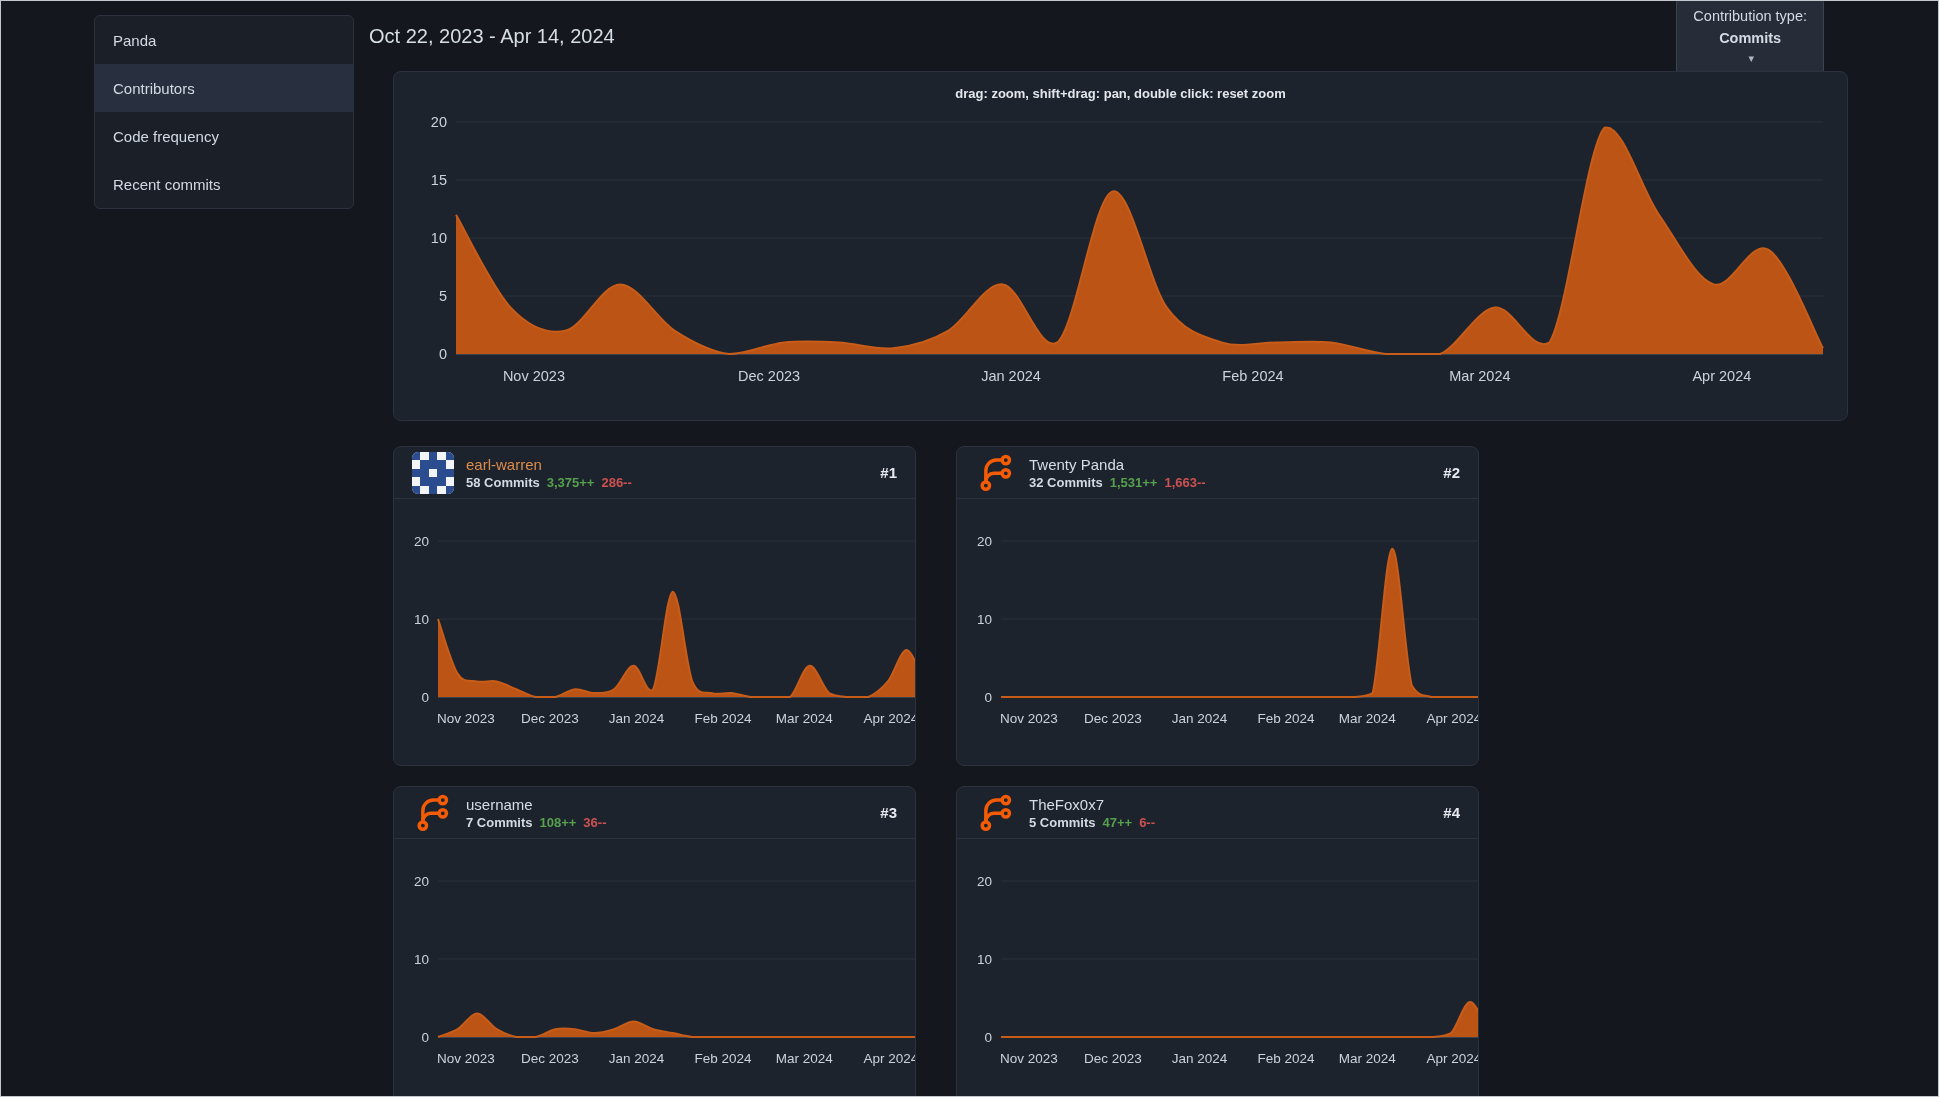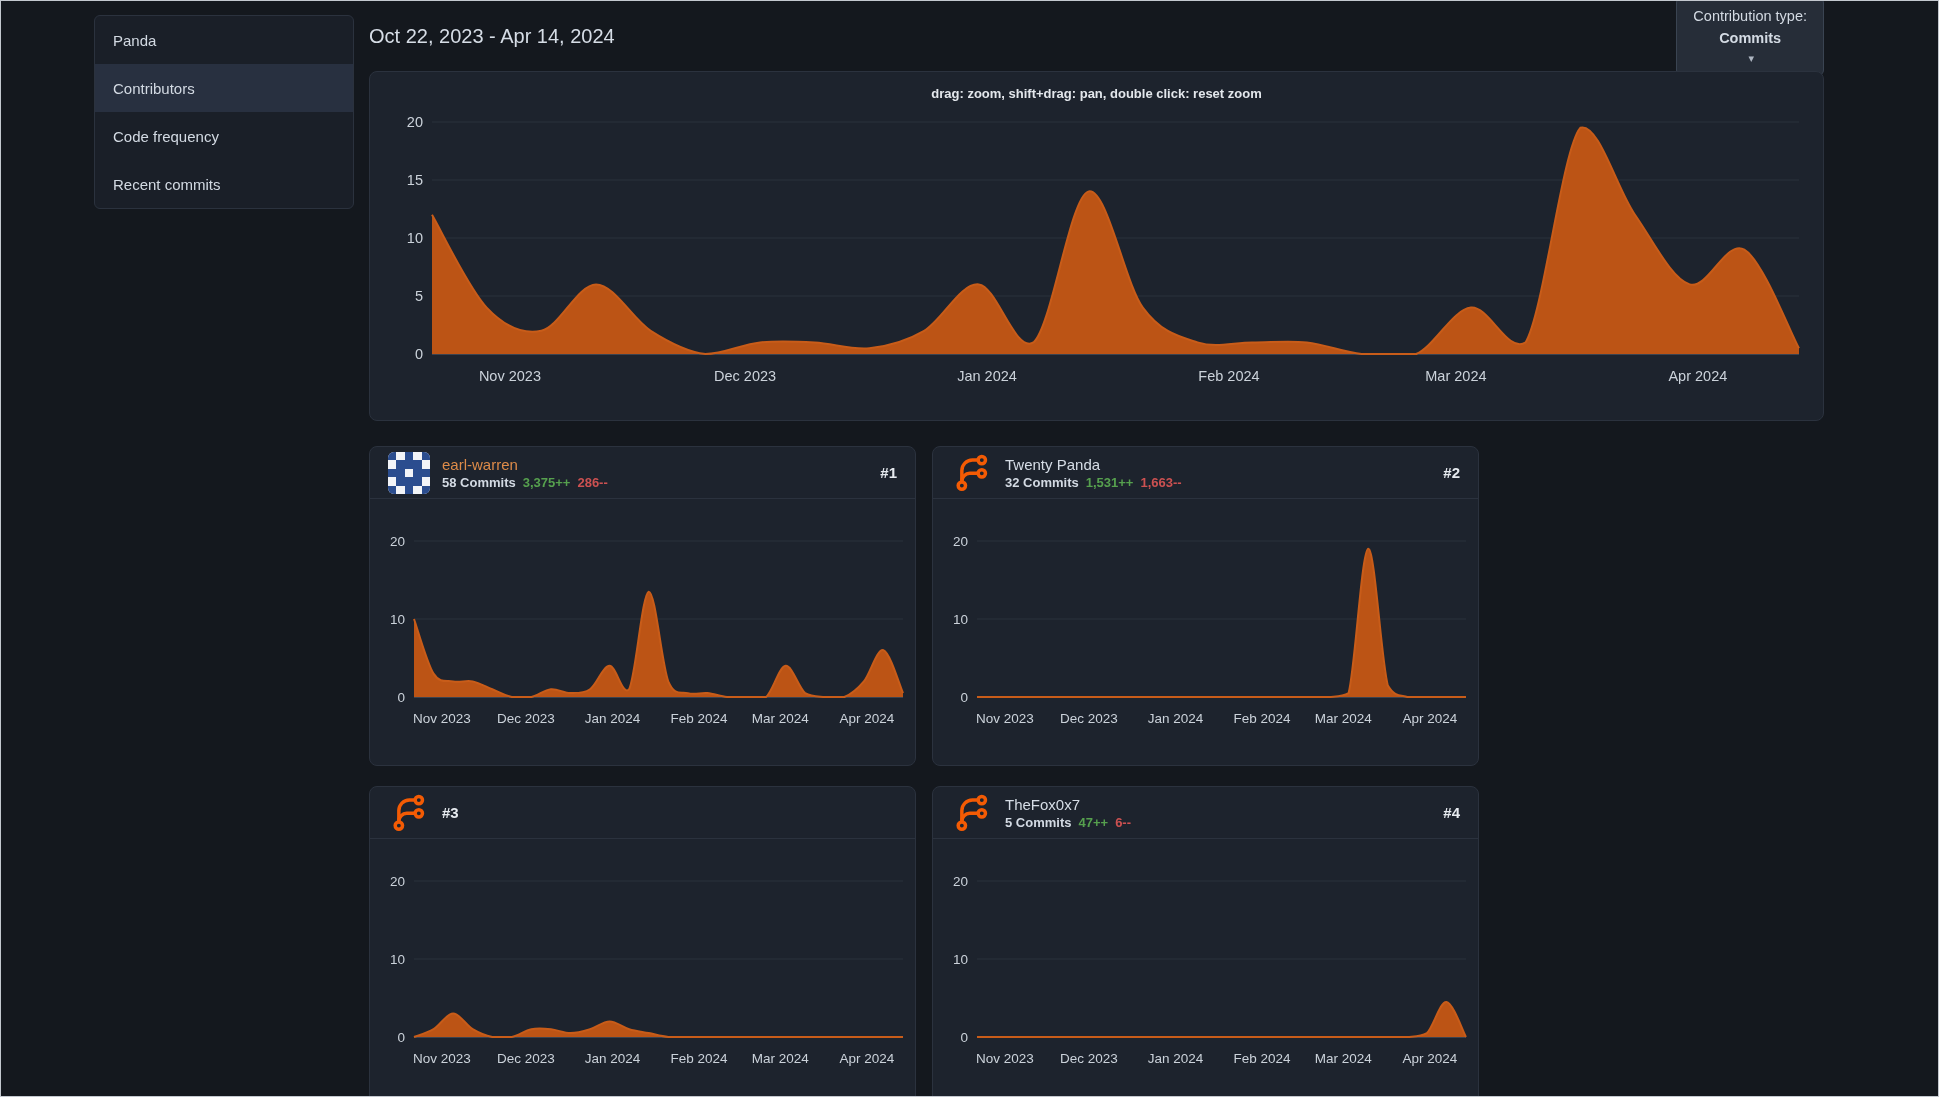--- a/index.html
+++ b/index.html
@@ -40,20 +40,21 @@
     background:#262d38; border:1px solid #3a4452; border-radius:6px;
     padding:10px 16px; font-size:14.5px; color:var(--text,#d3dae3); cursor:pointer;flex-direction:column;
   }
   .type-button .value { font-weight:bold; }
   .type-button .caret { font-size:11px; margin-left:2px; color:#aeb6c2; }
 
   .card {
     background: var(--card-bg, #1d232d);
     border:1px solid var(--card-border, #2b323e);
     border-radius:8px;
+    margin-left:24px;
   }
   .main-card { position:absolute; top:70px; left:0; width:1455px; height:350px; }
   .hint {
     text-align:center; padding-top:14px; height:34px;
     font-size:13px; font-weight:bold; color:#e3e7ec;
   }
   .main-chart-mount { width:100%; height:300px; }
 
   .grid {
     position:absolute; top:445px; left:0; width:1455px;
@@ -222,20 +223,28 @@
         <div class="cont-header">
           <span class="avatar">
             <svg viewBox="0 0 24 24" fill="none" stroke="#f35b04" stroke-width="2">
               <circle cx="17.6" cy="4.6" r="2.1"></circle>
               <circle cx="17.6" cy="12.2" r="2.1"></circle>
               <circle cx="6.2" cy="19.2" r="2.1"></circle>
               <path d="M6.2 17.1 V10.6 A6 6 0 0 1 12.2 4.6 H15.5"></path>
               <path d="M6.2 17.1 V16.7 A4.5 4.5 0 0 1 10.7 12.2 H15.5"></path>
             </svg>
           </span>
+          <div class="cont-info">
+            <span class="cont-name" style="color: rgb(214, 221, 230);">username</span>
+            <span class="cont-stats">
+              <span>7 Commits</span>
+              <span class="stat-additions">108++</span>
+              <span class="stat-deletions">36--</span>
+            </span>
+          </div>
           <span class="rank">#3</span>
         </div>
         <div class="mini-chart-mount"><svg width="545" height="230">
               <line x1="44" x2="533" y1="192" y2="192" stroke="#5b6472" stroke-width="1"></line>
               <text x="35" y="196.725" text-anchor="end" fill="#cbd2da" font-size="13.5">0</text>
               <line x1="44" x2="533" y1="114" y2="114" stroke="#2b323d" stroke-width="1"></line>
               <text x="35" y="118.725" text-anchor="end" fill="#cbd2da" font-size="13.5">10</text>
               <line x1="44" x2="533" y1="36" y2="36" stroke="#2b323d" stroke-width="1"></line>
               <text x="35" y="40.725" text-anchor="end" fill="#cbd2da" font-size="13.5">20</text>
               <text x="71.873" y="217.5" text-anchor="middle" fill="#cbd2da" font-size="13.5">Nov 2023</text>

